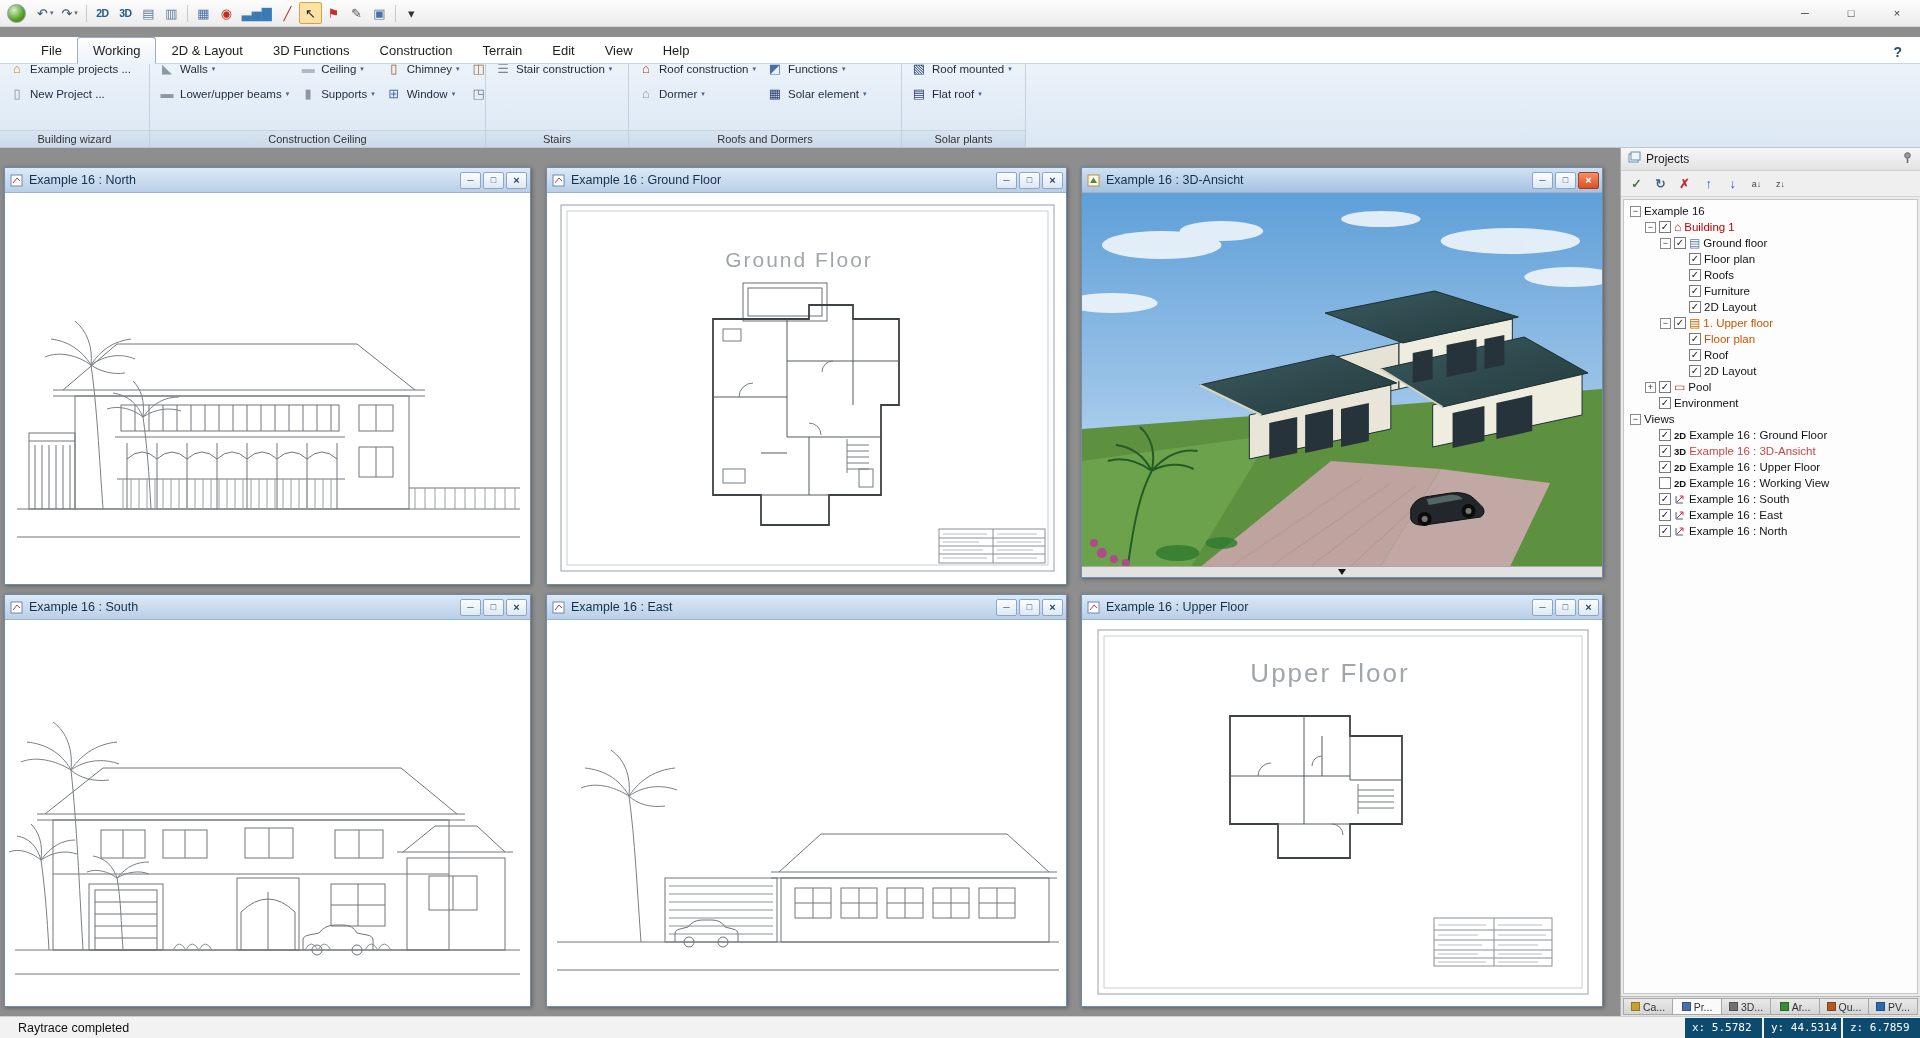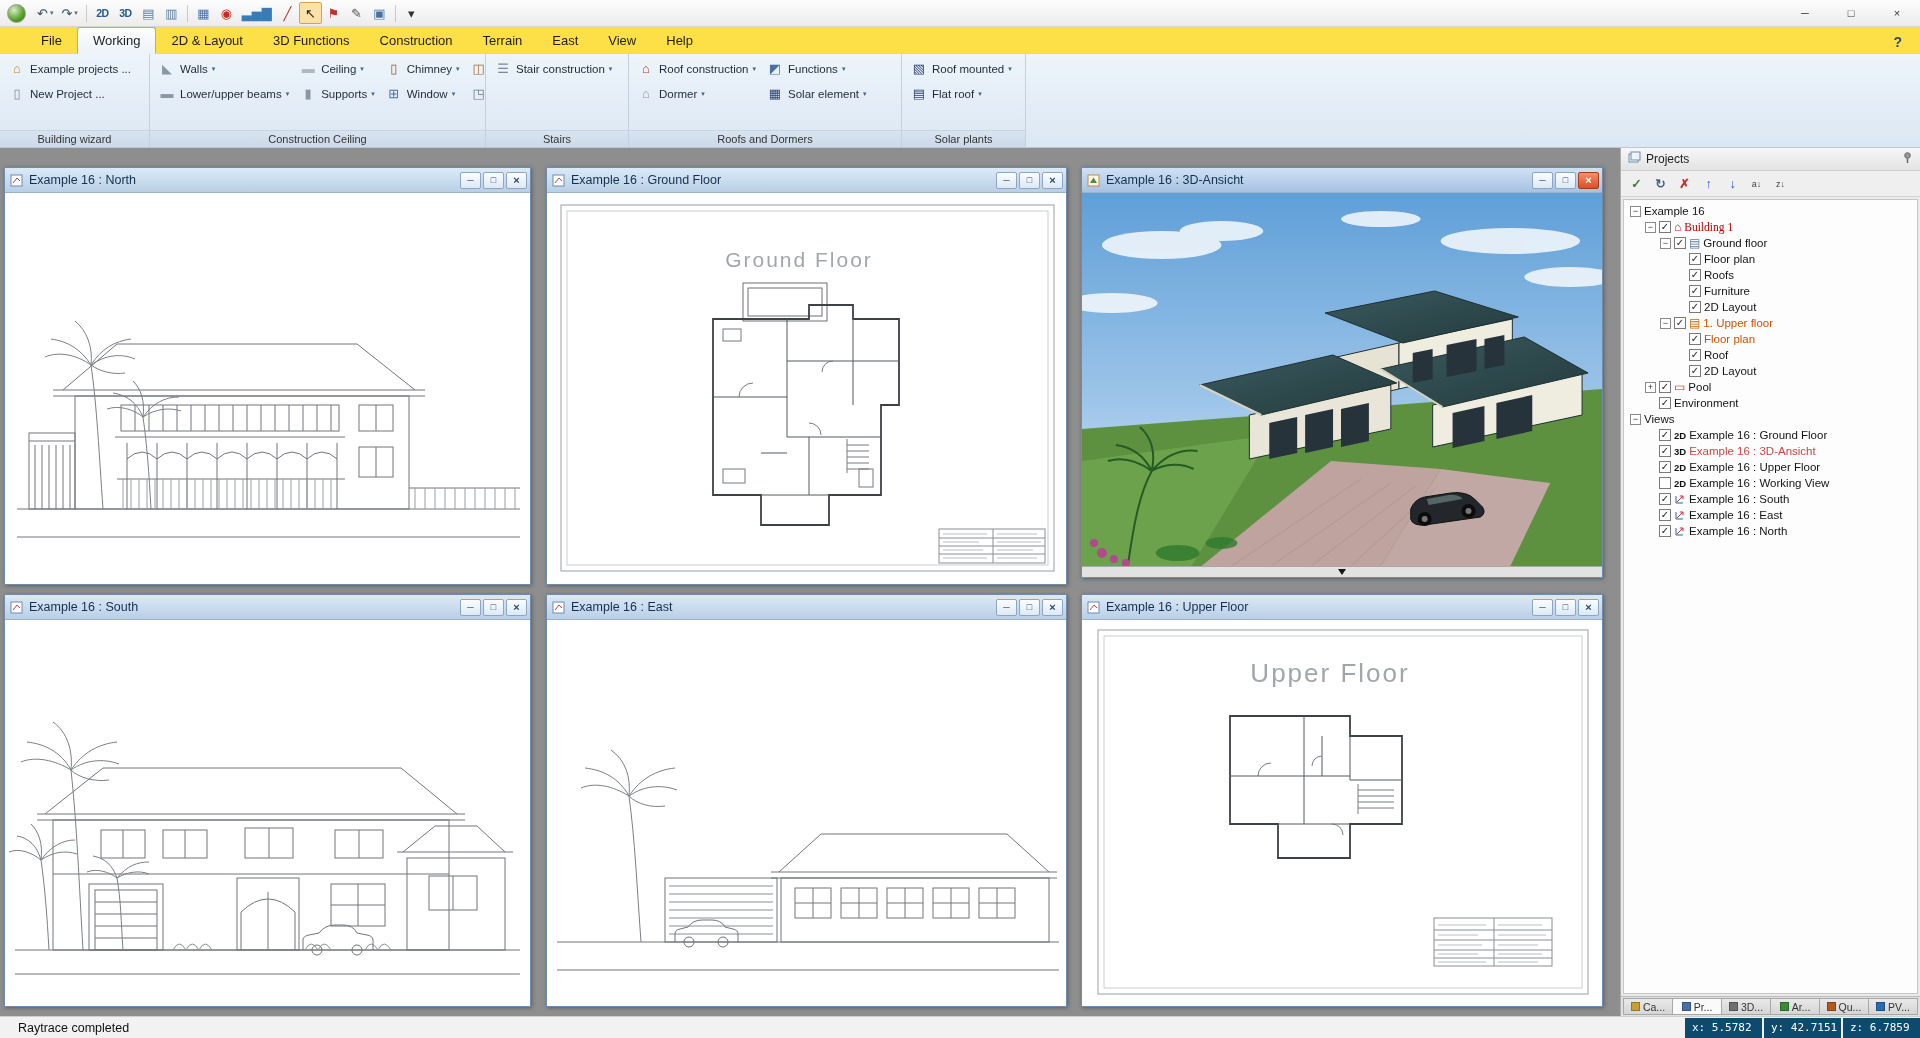--- a/index.html
+++ b/index.html
@@ -22,21 +22,21 @@
     font-size:13px; color:#445; padding:0 3px; border:1px solid transparent; border-radius:2px;}
   .qitem.selected { background:#fde2a8; border-color:#dfa040; }
   .qtext { font-weight:bold; font-size:10.5px; color:#245a8c; letter-spacing:-.5px;}
   .qdd { font-size:7px; color:#667; margin-left:2px; }
   .qsep { width:1px; height:17px; background:#c9c9c9; margin:0 4px; }
   .wincontrols { margin-left:auto; display:flex; height:100%; }
   .wc { width:46px; height:100%; display:flex; align-items:center; justify-content:center;
     font-size:11px; color:#333; }
 
   
-  #menubar { position:absolute; top:27px; left:0; right:0; height:27px; background:#fde047;
+  #menubar { position:absolute; top:37px; left:0; right:0; height:27px; background:#ffffff;
     display:flex; align-items:flex-end; border-bottom:1px solid #c9d5e2; z-index:49;}
   .mtabs { display:flex; align-items:flex-end; height:100%; padding-left:26px; }
   .mtab { padding:5px 15px 5px 15px; font-size:13px; color:#1d1d1d; white-space:nowrap; }
   .mtab.active { background:linear-gradient(#fdfdfd,#edf3f9); border:1px solid #9ab0c6;
     border-bottom-color:#edf3f9; border-radius:3px 3px 0 0; margin-bottom:-1px; }
   .help-btn { margin-left:auto; margin-right:18px; font-weight:bold; color:#2a4a6a; font-size:14px; padding-bottom:3px;}
 
   
   #ribbon { position:absolute; top:54px; left:0; right:0; height:94px;
     background:linear-gradient(#edf4fb,#dbe7f3); border-bottom:1px solid #b9c7d6; display:flex; z-index:48;}
@@ -179,21 +179,21 @@
 </div>
 
 <div id="menubar">
   <div class="mtabs">
       <span class="mtab">File</span>
       <span class="mtab active">Working</span>
       <span class="mtab">2D &amp; Layout</span>
       <span class="mtab">3D Functions</span>
       <span class="mtab">Construction</span>
       <span class="mtab">Terrain</span>
-      <span class="mtab">East</span>
+      <span class="mtab">Edit</span>
       <span class="mtab">View</span>
       <span class="mtab">Help</span>
     </div>
   <span class="help-btn">?</span>
 </div>
 
 <div id="ribbon">
   <div class="rcontent">
       <div class="rgroup">
         <div class="ritems">
@@ -683,21 +683,21 @@
       <div class="trow" style="padding-left: 4px;">
         <span class="expander">−</span>
         <span class="tlabel">Example 16</span>
       </div>
       <div class="trow" style="padding-left: 19px;">
         <span class="expander">−</span>
         <span class="cbx">✓</span>
         <span class="ticon">
           <span style="color:#c22020">⌂</span>
         </span>
-        <span class="tlabel" style="color: rgb(192, 0, 0); font-family: Liberation Serif, serif;">Building 1</span>
+        <span class="tlabel" style="color: rgb(192, 0, 0);">Building 1</span>
       </div>
       <div class="trow" style="padding-left: 34px;">
         <span class="expander">−</span>
         <span class="cbx">✓</span>
         <span class="ticon">
           <span style="color:#5a7ba5">▤</span>
         </span>
         <span class="tlabel">Ground floor</span>
       </div>
       <div class="trow" style="padding-left: 49px;">
@@ -842,15 +842,15 @@
       <span class="ptab">
         <span class="ptabicon" style="background: rgb(42, 106, 176);"></span>
         <span>PV...</span>
       </span>
     </div>
 </div>
 
 <div id="statusbar">
   <span class="smsg">Raytrace completed</span>
   <span class="scoord">x: 5.5782</span>
-  <span class="scoord">y: 42.7151</span>
+  <span class="scoord">y: 44.5314</span>
   <span class="scoord">z: 6.7859</span>
 </div>
 
 </body></html>

